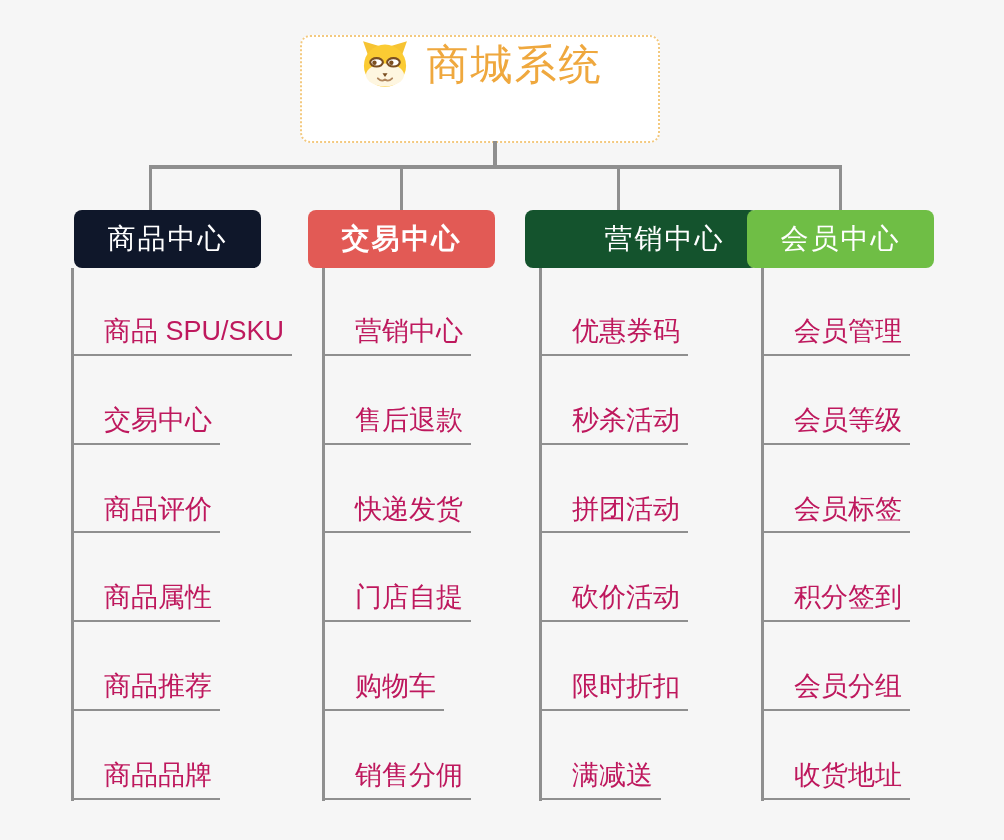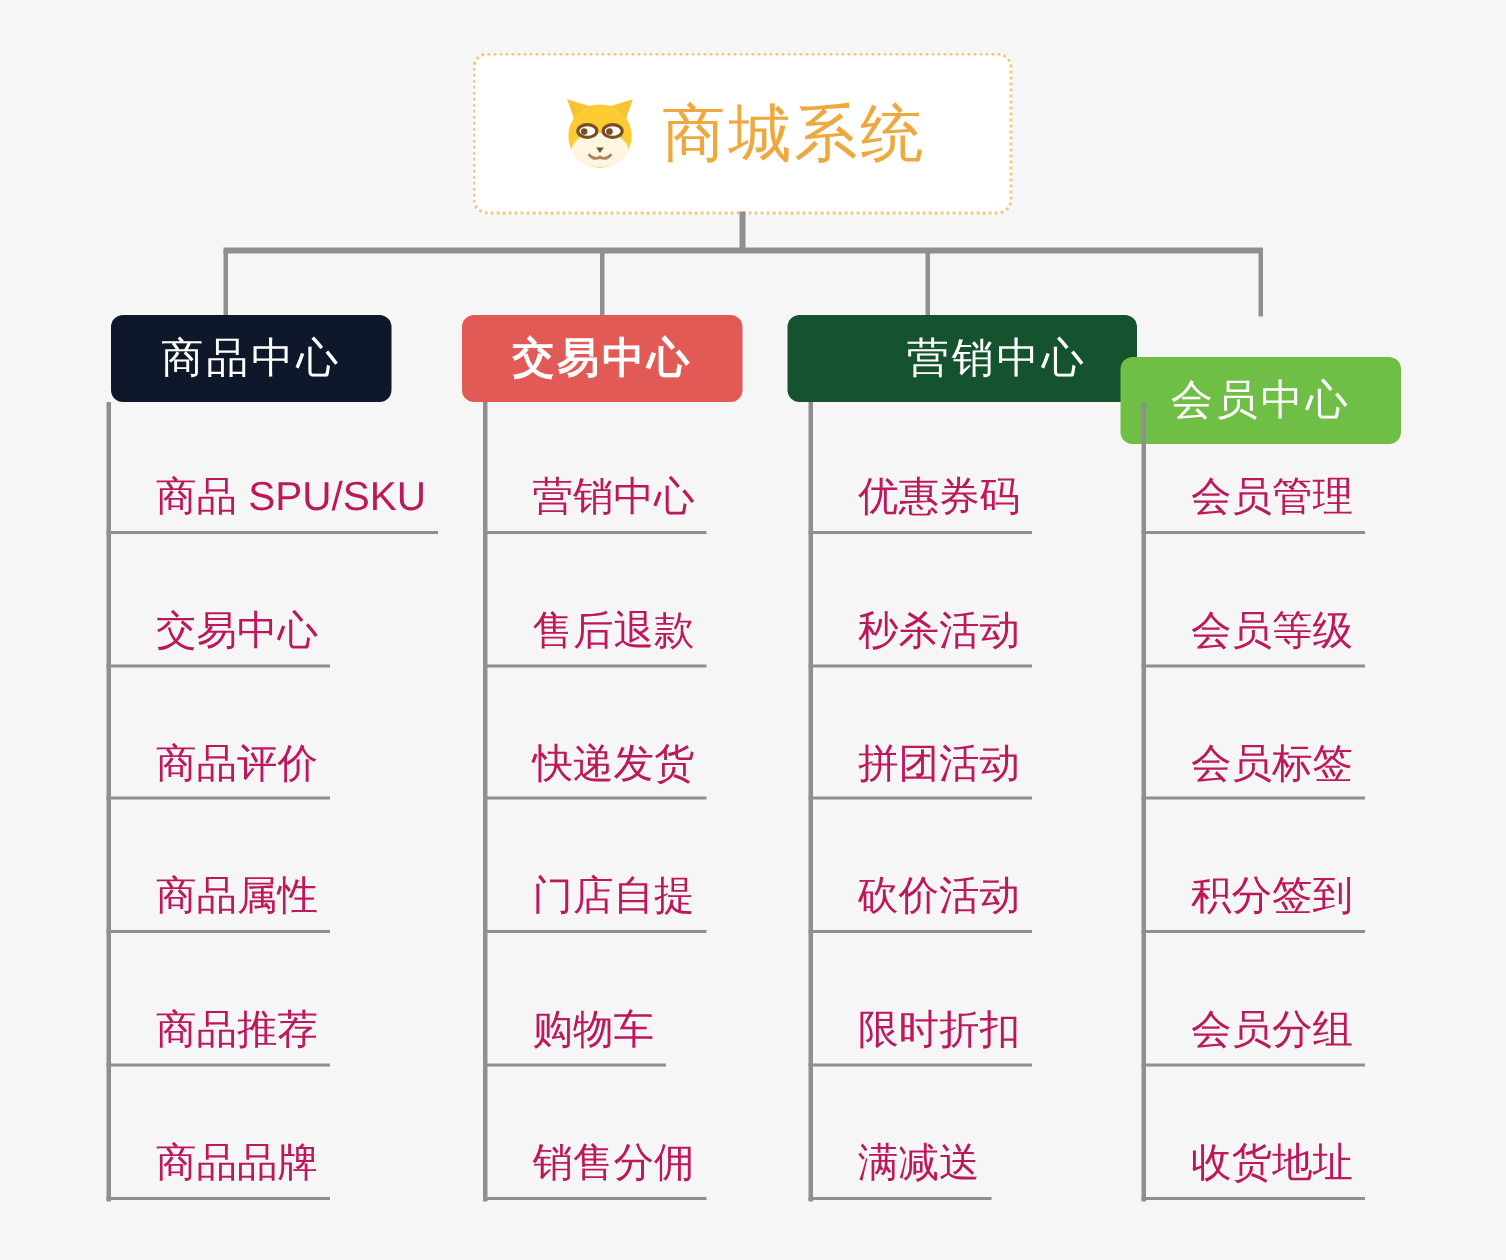--- a/index.html
+++ b/index.html
@@ -1,22 +1,22 @@
 <!DOCTYPE html>
 <html><head>
 <meta charset="utf-8">
 <style>
   html,body { margin:0; padding:0; background:#f6f6f6; font-family:"Liberation Sans", sans-serif; }
   .canvas { position:relative; width:1004px; height:840px; background:#f6f6f6; overflow:hidden; }
 
   
   .root-node {
-    position:absolute; left:315px; top:35px; width:360px; height:108px;
+    position:absolute; left:300px; top:35px; width:360px; height:108px;
     background:#ffffff; border:2px dotted #f3c97f; border-radius:10px;
-    box-sizing:border-box; display:flex; align-items:center; justify-content:center; gap:15px;
+    box-sizing:border-box; display:flex; align-items:flex-start; justify-content:center; gap:15px;
   }
   .root-title { font-size:42px; font-weight:500; color:#efa83e; letter-spacing:2px; }
   .dog-icon { width:54px; height:54px; flex:0 0 auto; }
 
   
   .connector { position:absolute; background:#8f8f8f; }
   .conn-root-v { left:493px; top:141px; width:4px; height:27px; }
   .conn-bus    { left:149px; top:165px; width:693px; height:4px; }
   .conn-drop   { top:167px; width:3px; height:44px; }
 
@@ -132,21 +132,21 @@
       <div class="row">
           <span class="child">限时折扣</span>
         </div>
       <div class="row">
           <span class="child">满减送</span>
         </div>
     </div>
   </div>
 
   <div class="branch" style="left:747px">
-    <div class="branch-header" style="background-color: rgb(111, 190, 69); margin-top: 28px;">会员中心</div>
+    <div class="branch-header" style="background-color: rgb(111, 190, 69);">会员中心</div>
     <div class="trunk" style="background-color: rgb(143, 143, 143);"></div>
     <div class="children">
       <div class="row">
           <span class="child">会员管理</span>
         </div>
       <div class="row">
           <span class="child">会员等级</span>
         </div>
       <div class="row">
           <span class="child">会员标签</span>

